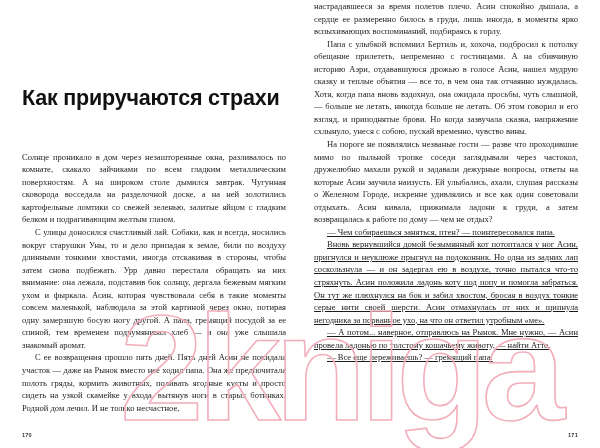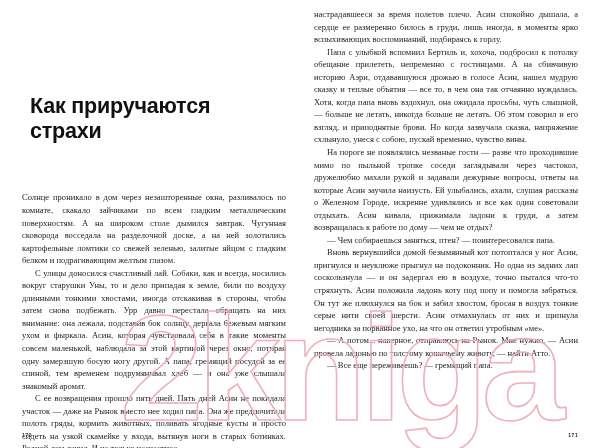--- a/index.html
+++ b/index.html
@@ -61,42 +61,42 @@
   .page-left  { padding: 0 14px 0 22px; }
   .page-right { padding: 0 22px 0 14px; }
 
   .chapter-title {
     font-family: "Liberation Sans", sans-serif;
     font-weight: 700;
     font-size: 21.5px;
     line-height: 1.15;
     letter-spacing: -0.2px;
     color: #111111;
-    margin: 8px;
+    margin: 0;
     padding-top: 86px;
   }
 
   .body-block {
     margin: 0;
     padding-top: 40px;
   }
-  .page-right .body-block { padding-top: 8px; }
+  .page-right .body-block { padding-top: 0; }
 
   p.para {
     margin: 0;
     font-size: 8.55px;
     line-height: 12.55px;
     text-align: justify;
     text-justify: inter-word;
     hyphens: manual;
     color: #1c1c1c;
     text-indent: 0;
   }
   p.para + p.para { text-indent: 13px; }
-  p.para.indent { text-indent: 13px; }
+  p.para.indent { text-indent: 13px; text-decoration: underline; }
 
   .folio {
     position: absolute;
     bottom: 10px;
     font-family: "Liberation Sans", sans-serif;
     font-size: 5.6px;
     font-weight: 700;
     color: #3a3a3a;
     letter-spacing: 0.2px;
   }

